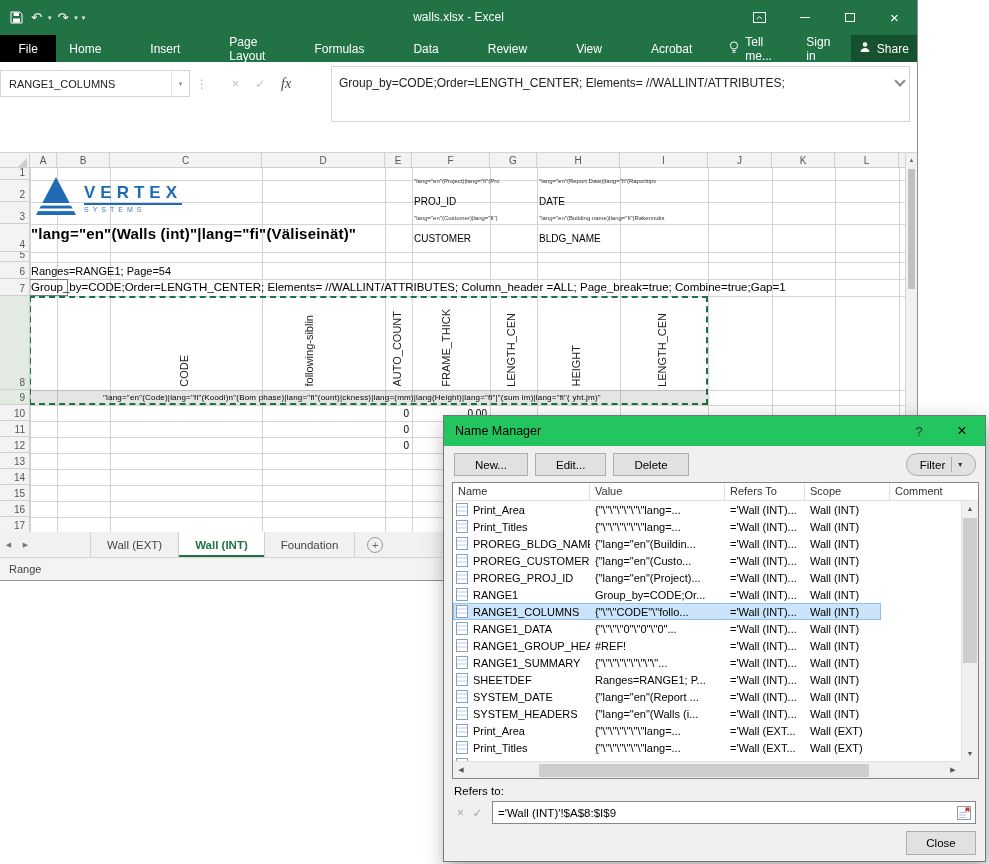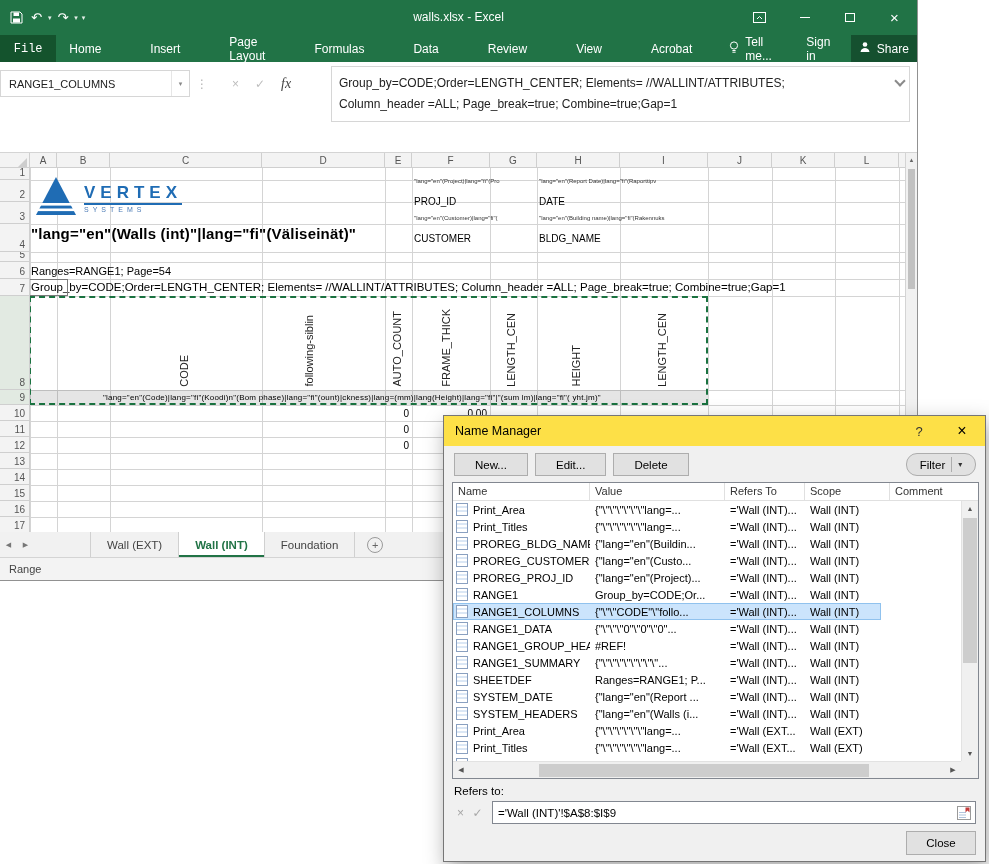--- a/index.html
+++ b/index.html
@@ -15,21 +15,21 @@
   .qbtn{height:24px;display:flex;align-items:center;justify-content:center;padding:0 4px;font-size:13px;color:#fff;}
   .qdrop{font-size:7px;padding:0 2px;color:#e4efe9;}
   .title-text{position:absolute;left:0;right:0;top:0;height:35px;line-height:35px;text-align:center;font-size:12px;pointer-events:none;}
   .winbtns{position:absolute;right:0;top:0;height:35px;display:flex;}
   .wbtn{width:45px;height:35px;display:flex;align-items:center;justify-content:center;font-size:15px;color:#fff;}
   .minbar{display:block;width:10px;height:1px;background:#fff;}
   .maxbox{display:block;width:10px;height:9px;border:1px solid #fff;}
 
   
   .ribbontabs{position:absolute;top:35px;left:0;width:917px;height:27px;background:#217346;display:flex;align-items:stretch;color:#fff;font-size:12px;}
-  .file-tab{width:68px;background:#14532d;display:flex;align-items:center;justify-content:center;font-family:Liberation Mono, monospace;}
+  .file-tab{width:68px;background:#000000;display:flex;align-items:center;justify-content:center;}
   .rtabs{display:flex;gap:23px;}
   .rtab{padding:0 13px;display:flex;align-items:center;}
   .tellme{display:flex;align-items:center;gap:6px;padding:0 10px;margin-left:14px;}
   .flex-sp{flex:1;}
   .signin{display:flex;align-items:center;padding:0 14px;}
   .share{width:80px;background:#15502f;display:flex;align-items:center;justify-content:center;gap:6px;}
 
   
   .formula{position:absolute;top:62px;left:0;width:917px;height:90px;background:#fff;}
   .namebox{position:absolute;left:0;top:8px;width:190px;height:27px;border:1px solid #d6d6d6;display:flex;align-items:center;font-size:11px;color:#222;padding-left:8px;}
@@ -136,21 +136,21 @@
   .sheettabs{position:absolute;top:532px;left:0;width:917px;height:25px;background:#f1f1f1;display:flex;align-items:stretch;font-size:11px;color:#444;}
   .tab-nav{width:17px;display:flex;align-items:center;justify-content:center;font-size:7px;color:#777;}
   .tabs{display:flex;margin-left:56px;border-left:1px solid #d0d0d0;}
   .stab{padding:0 16px;display:flex;align-items:center;border-right:1px solid #d0d0d0;font-size:11.5px;}
   .stab[data-active="true"]{background:#fff;color:#217346;font-weight:bold;box-shadow:inset 0 -2px 0 #217346;}
   .addsheet{margin-left:12px;align-self:center;width:16px;height:16px;border:1px solid #9a9a9a;border-radius:50%;display:flex;align-items:center;justify-content:center;font-size:11px;color:#666;}
   .statusbar{position:absolute;top:557px;left:0;width:917px;height:23px;background:#f3f3f3;border-top:1px solid #d4d4d4;font-size:11px;color:#444;display:flex;align-items:center;padding-left:9px;}
 
   
   .dlg{position:absolute;left:443px;top:415px;width:543px;height:447px;background:#f0f0f0;border:1px solid #767676;box-shadow:3px 8px 20px rgba(0,0,0,.35);z-index:10;}
-  .dlg-title{position:absolute;top:0;left:0;right:0;height:30px;background:#fde047;display:flex;align-items:center;padding-left:11px;font-size:12.5px;color:#000;}
+  .dlg-title{position:absolute;top:0;left:0;right:0;height:30px;background:#22c55e;display:flex;align-items:center;padding-left:11px;font-size:12.5px;color:#000;}
   .dlg-tbtns{position:absolute;right:0;top:0;height:30px;display:flex;}
   .dlg-help{width:40px;display:flex;align-items:center;justify-content:center;font-size:13px;color:#333;}
   .dlg-x{width:46px;display:flex;align-items:center;justify-content:center;font-size:16px;color:#000;}
   .dlg-btnrow{position:absolute;top:37px;left:10px;right:9px;height:23px;display:flex;gap:7px;}
   .btn{min-width:64px;height:23px;background:#e1e1e1;border:1px solid #adadad;font-size:11.5px;color:#000;display:flex;align-items:center;justify-content:center;padding:0 20px;}
   .btn-filter{margin-left:auto;min-width:70px;padding:7px 6px;border-radius:11px;}
   .fdiv{width:1px;height:15px;background:#adadad;margin:0 6px;}
   .farr{font-size:8px;color:#333;}
 
   .nm-list{position:absolute;left:8px;top:66px;width:527px;height:297px;background:#fff;border:1px solid #828790;}
@@ -264,21 +264,20 @@
         <span class="nb-arrow">▾</span>
       </div>
       <div class="dots">⋮</div>
       <div class="fbtns">
         <span class="fcancel">×</span>
         <span class="fcheck">✓</span>
         <span class="fx">fx</span>
       </div>
       <div class="finput">
         <div class="fline">Group_by=CODE;Order=LENGTH_CENTER;  Elements= //WALLINT/ATTRIBUTES;</div>
-        <div class="fline">Column_header =ALL;  Page_break=true; Combine=true;Gap=1</div>
         <span class="fb-chev"></span>
       </div>
     </div>
 
     <div class="worksheet">
       <div class="colhdrs">
         <div class="corner"></div>
         <div class="colletters">
           <div class="colhdr">A</div>
             <div class="colhdr">B</div>

